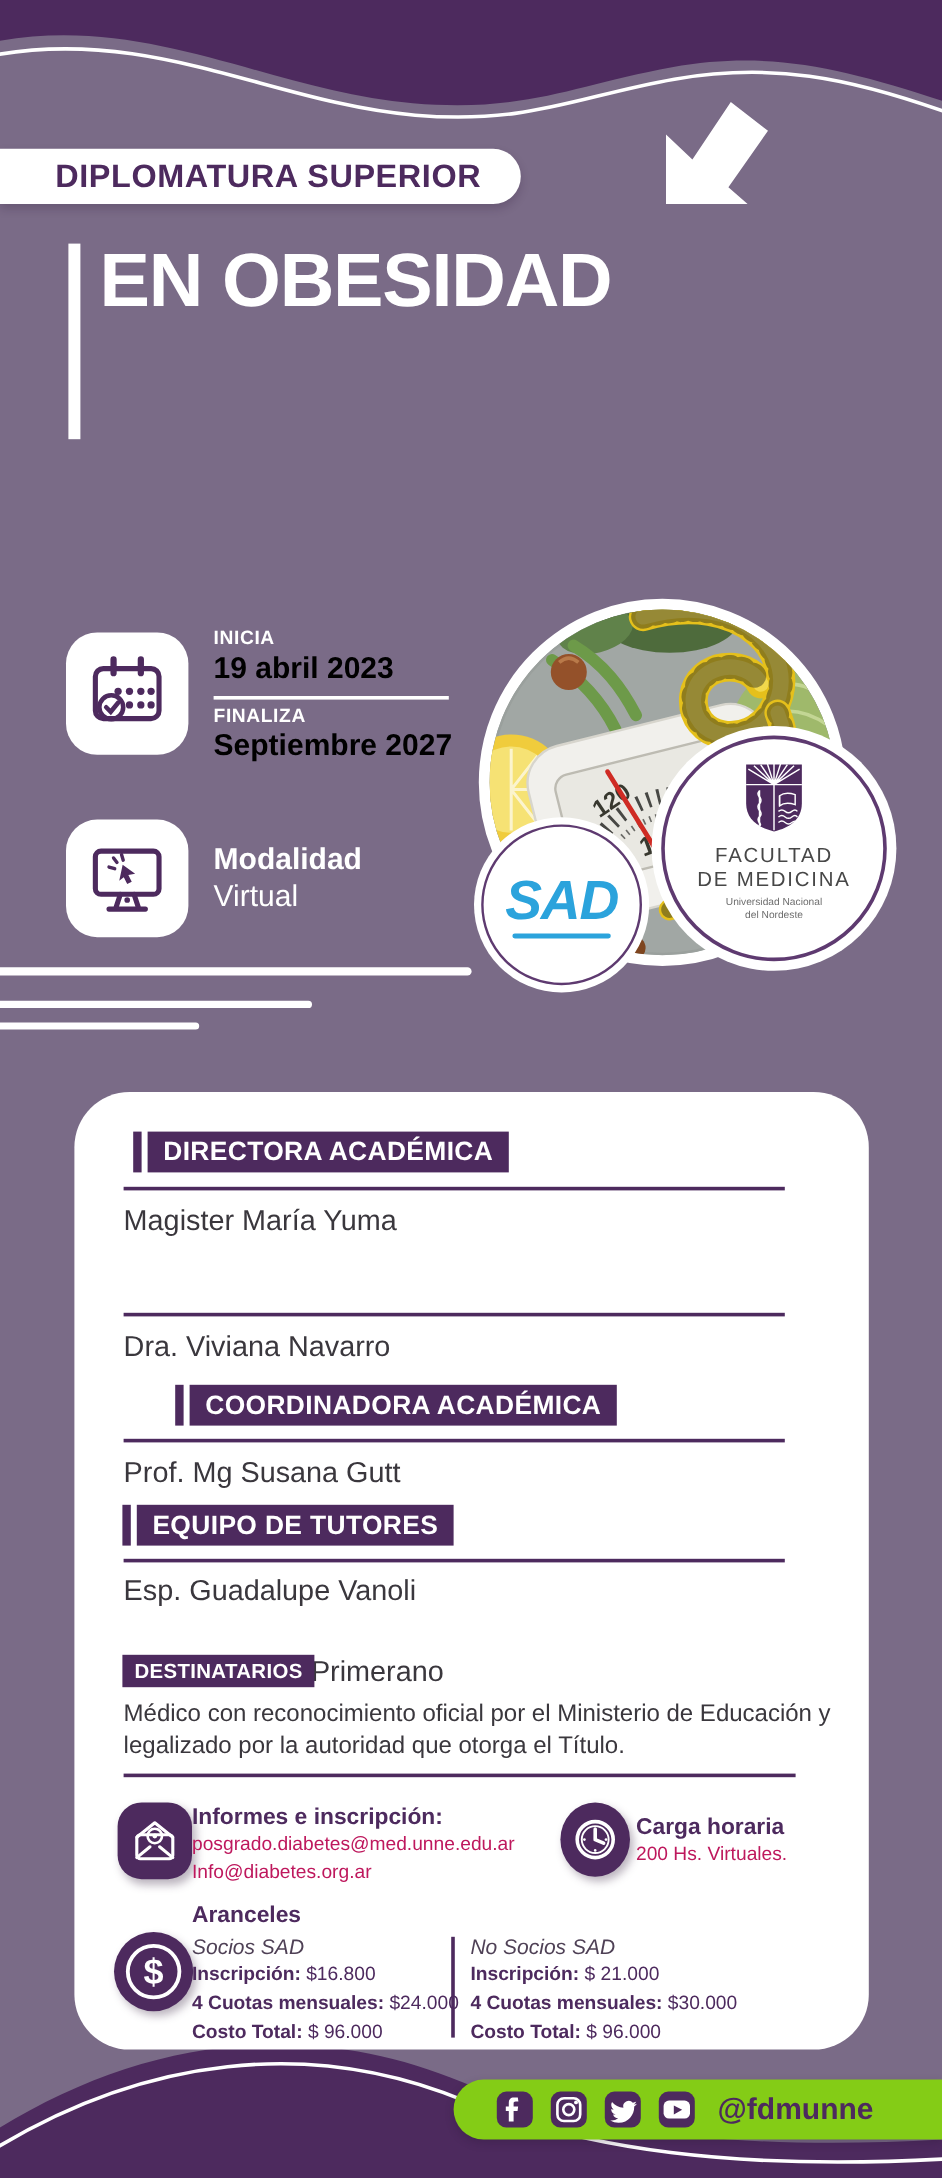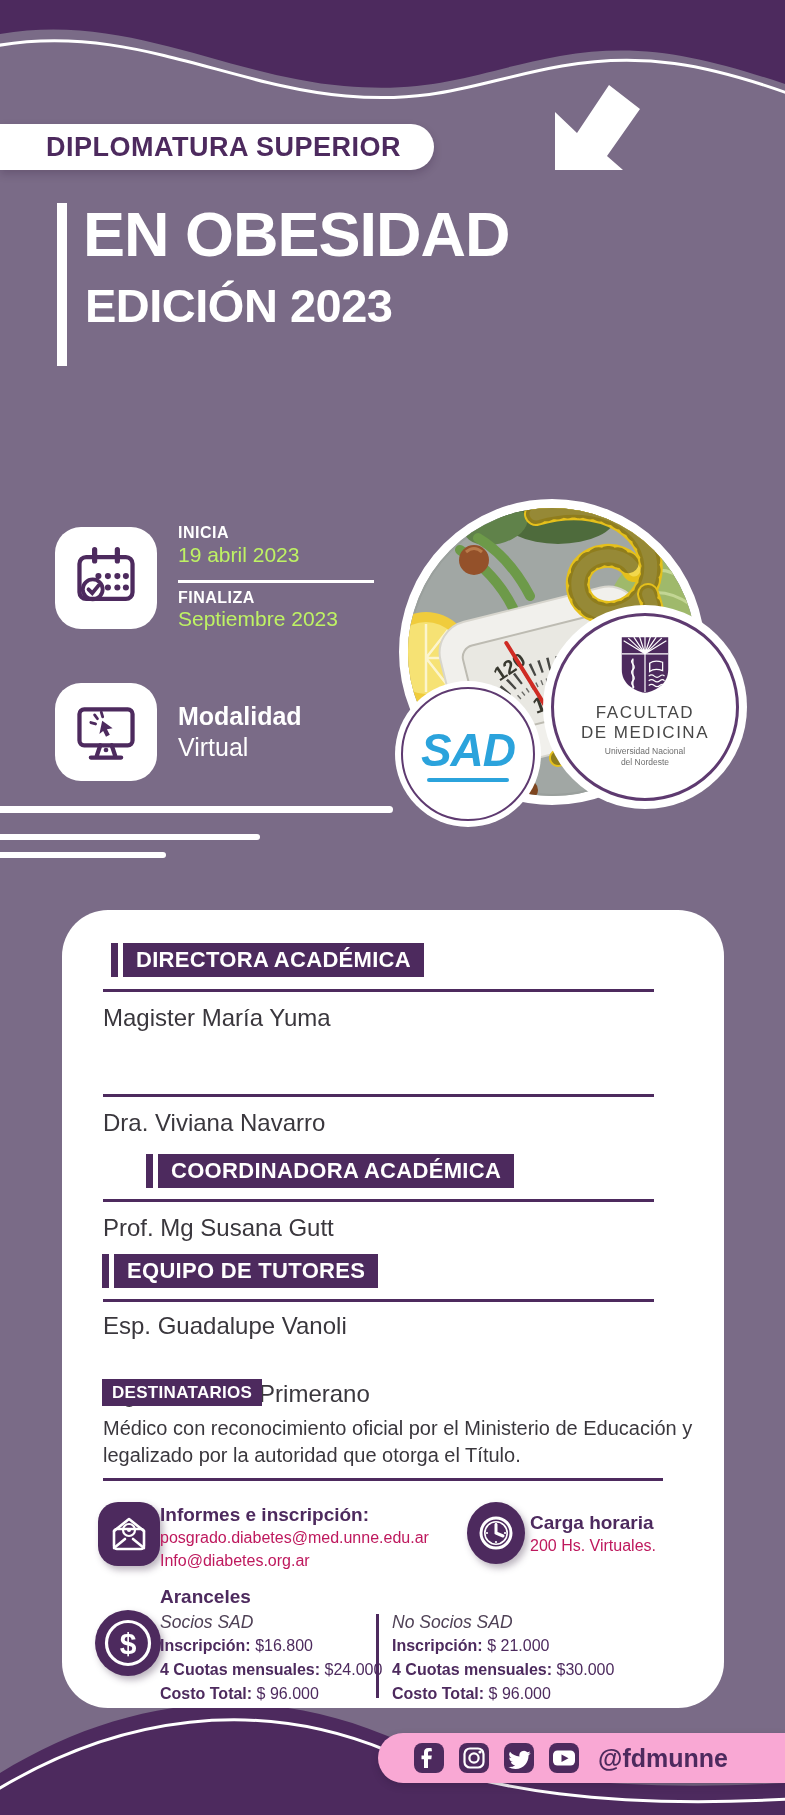--- a/index.html
+++ b/index.html
@@ -17,21 +17,21 @@
     display:flex;align-items:center;padding-left:46px;box-sizing:border-box;
   }
   .cat-pill span{color:#4d2a5e;font-size:27px;font-weight:800;letter-spacing:.5px;white-space:nowrap;}
   #arrow{position:absolute;left:547px;top:72px;}
   .title-accent{position:absolute;left:57px;top:203px;width:10px;height:163px;background:#fff;}
   .title1{position:absolute;left:83px;top:198px;color:#fff;font-size:63px;font-weight:800;letter-spacing:-1px;white-space:nowrap;}
   .title2{position:absolute;left:85px;top:278px;color:#fff;font-size:47px;font-weight:800;letter-spacing:-.5px;white-space:nowrap;}
   
   .tile{position:absolute;left:55px;width:102px;background:#fff;border-radius:26px;display:flex;align-items:center;justify-content:center;}
   .sch-label{position:absolute;left:178px;color:#fff;font-size:16px;font-weight:800;letter-spacing:.5px;}
-  .sch-value{position:absolute;left:178px;color:#bef264;font-size:21px;font-weight:400;white-space:nowrap;}
+  .sch-value{position:absolute;left:178px;color:#000000;font-size:25px;font-weight:700;white-space:nowrap;}
   .sch-rule{position:absolute;left:178px;top:580px;width:196px;height:3px;background:#fff;}
   .mod-label{position:absolute;left:178px;top:702px;color:#fff;font-size:25px;font-weight:800;}
   .mod-value{position:absolute;left:178px;top:733px;color:#fff;font-size:25px;}
   
   .photo-circle{
     position:absolute;left:399px;top:499px;width:306px;height:306px;box-sizing:border-box;
     border:9px solid #fff;border-radius:50%;overflow:hidden;z-index:1;background:#9aa09d;
   }
   .sad-circle{
     position:absolute;left:401px;top:687px;width:134px;height:134px;box-sizing:border-box;
@@ -64,21 +64,21 @@
   .icon-blob{position:absolute;background:#4d2a5e;display:flex;align-items:center;justify-content:center;box-shadow:3px 4px 7px rgba(60,40,70,.35);}
   .plabel{color:#4d2a5e;font-size:19px;font-weight:800;}
   .ptext{color:#be185d;font-size:16px;line-height:23px;}
   .aran-col{position:absolute;font-size:16px;line-height:24px;color:#4d2a5e;white-space:nowrap;}
   .aran-col .ital{font-style:italic;color:#4f4156;font-size:17.5px;}
   .aran-col b{font-weight:800;}
   .vdiv{position:absolute;width:3px;background:#4d2a5e;}
   
   #bottom-wave{position:absolute;left:0;top:1665px;z-index:1;}
   .social-pill{
-    position:absolute;left:378px;top:1733px;width:407px;height:50px;background:#f9a8d4;
+    position:absolute;left:378px;top:1733px;width:407px;height:50px;background:#84cc16;
     border-radius:25px 0 0 25px;z-index:3;box-shadow:0 3px 7px rgba(40,20,50,.25);
     display:flex;align-items:center;gap:15px;padding-left:36px;box-sizing:border-box;
   }
   .soc{width:30px;height:30px;border-radius:8px;background:#4d2a5e;display:flex;align-items:center;justify-content:center;flex:0 0 auto;}
   .handle{color:#4d2a5e;font-size:25px;font-weight:800;margin-left:4px;white-space:nowrap;}
 </style>
 </head>
 <body>
 
 <div id="poster">
@@ -91,21 +91,20 @@
   <div class="cat-pill">
     <span>DIPLOMATURA SUPERIOR</span>
   </div>
 
   <svg id="arrow" width="100" height="104" viewBox="0 0 100 104">
     <polygon points="8,98 8,40 30,61 62,13 93,37 60,84 76,98" fill="#fff"></polygon>
   </svg>
 
   <div class="title-accent"></div>
   <div class="title1">EN OBESIDAD</div>
-  <div class="title2">EDICIÓN 2023</div>
 
   <div class="tile" style="top:527px;height:102px;">
     <svg width="72" height="72" viewBox="0 0 76 76" fill="none" stroke="#4d2a5e" stroke-width="4.5" stroke-linecap="round">
       <rect x="10" y="16" width="56" height="44" rx="7"></rect>
       <path d="M26,8 V20 M50,8 V20" stroke-width="5.5"></path>
       <g fill="#4d2a5e" stroke="none">
         <circle cx="30" cy="36" r="3.2"></circle>
           <circle cx="40" cy="36" r="3.2"></circle>
           <circle cx="50" cy="36" r="3.2"></circle>
           <circle cx="59" cy="36" r="3.2"></circle>
@@ -115,21 +114,21 @@
       </g>
       <circle cx="24" cy="50" r="10.5" stroke-width="4"></circle>
       <path d="M19.5,50 L23.5,54 L30,46" stroke-width="4"></path>
     </svg>
   </div>
 
   <div class="sch-label" style="top:524px;">INICIA</div>
   <div class="sch-value" style="top:543px;">19 abril 2023</div>
   <div class="sch-rule"></div>
   <div class="sch-label" style="top:589px;">FINALIZA</div>
-  <div class="sch-value" style="top:607px;">Septiembre 2023</div>
+  <div class="sch-value" style="top:607px;">Septiembre 2027</div>
 
   <div class="tile" style="top:683px;height:98px;">
     <svg width="72" height="72" viewBox="0 0 76 76" fill="none" stroke="#4d2a5e" stroke-width="4.5" stroke-linecap="round">
       <rect x="10" y="14" width="56" height="38" rx="5"></rect>
       <path d="M32,52 L28,64 M44,52 L48,64 M22,65 H54"></path>
       <circle cx="38" cy="57" r="2.5" fill="#4d2a5e" stroke="none"></circle>
       <polygon points="34,26 45,34 39,35 42,41 38,43 35,37 31,40" fill="#4d2a5e" stroke="none"></polygon>
       <path d="M26,20 L29,24 M22,28 L27,29.5 M33,17 L34.5,22" stroke-width="3"></path>
     </svg>
   </div>

